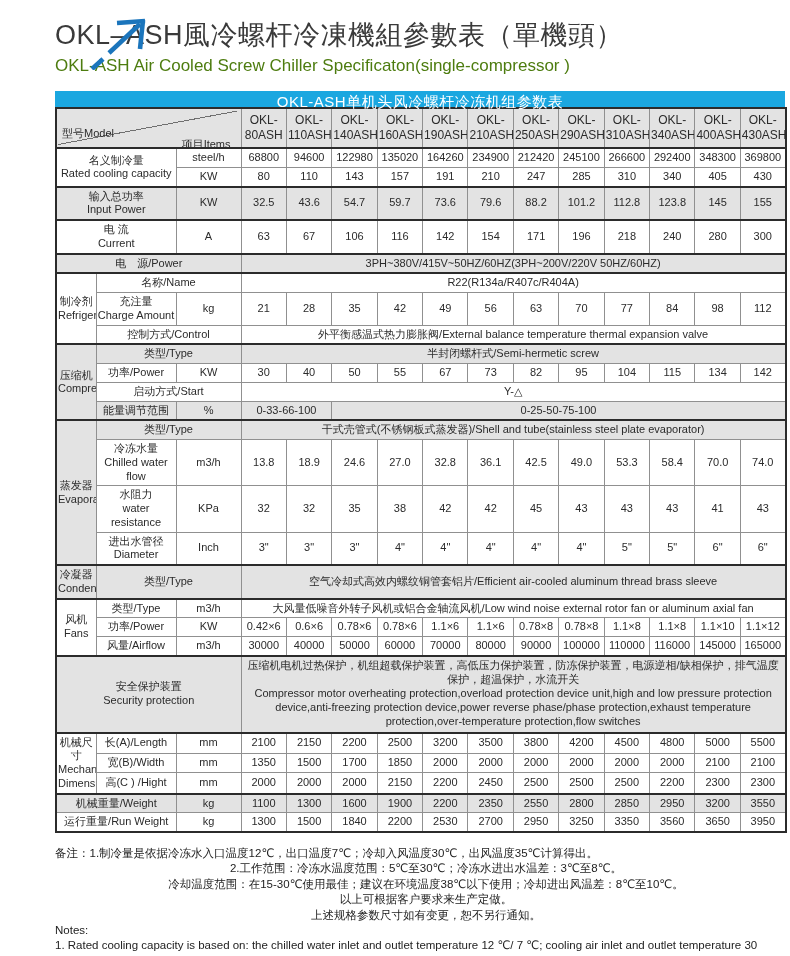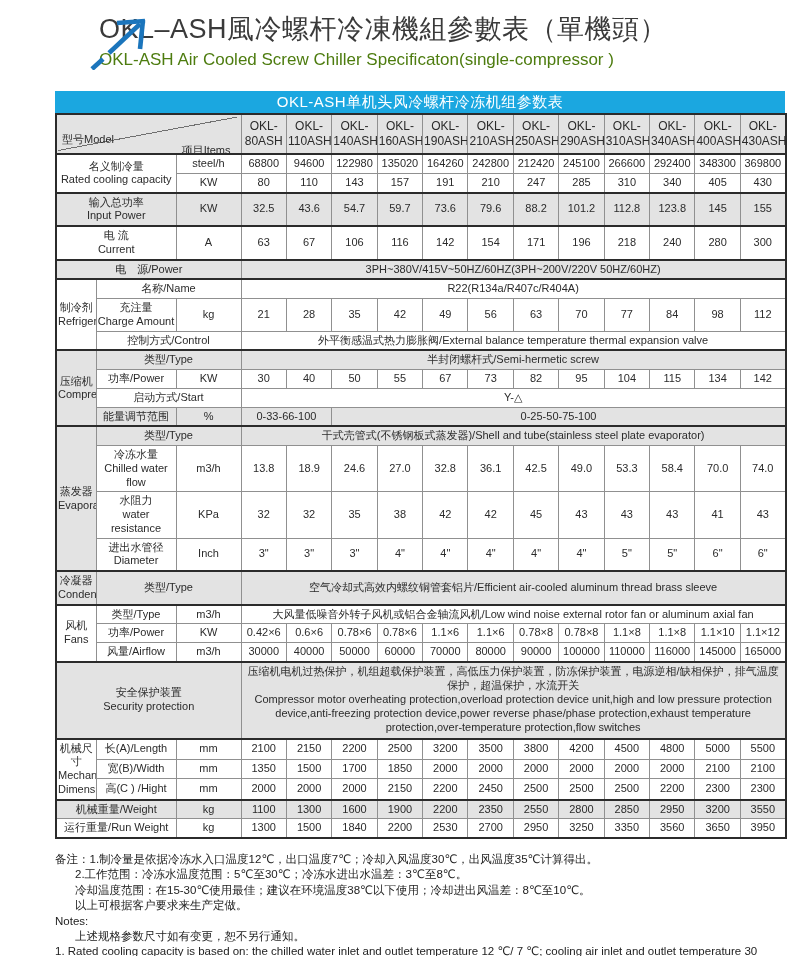--- a/index.html
+++ b/index.html
@@ -4,26 +4,26 @@
 <style>
   html,body{margin:0;padding:0;}
   body{
     width:790px;height:956px;background:#ffffff;position:relative;overflow:hidden;
     font-family:"Liberation Sans","DejaVu Sans",sans-serif;color:#2b2b2b;
     -webkit-font-smoothing:antialiased;
   }
   
   .masthead{position:relative;height:78px;}
   .logo{position:absolute;left:90px;top:12px;}
-  .titles{margin-left:99px;padding-top:11px;}
+  .titles{margin-left:55px;padding-top:17px;}
   .title-zh{font-size:27px;font-weight:400;color:#3a3a3a;letter-spacing:0.5px;white-space:nowrap;}
   .title-en{font-size:17px;font-weight:400;color:#4d7c0f;margin-top:3px;white-space:nowrap;}
   
   .banner{
-    margin:13px 11px 0 55px;width:730px;height:22px;line-height:22px;
+    margin:13px 11px 0 55px;width:730px;height:16px;line-height:22px;
     background:var(--banner-blue,#1ba7e0);color:#fff;text-align:center;
     font-size:15px;letter-spacing:0.5px;box-sizing:border-box;
   }
   
   table.spec{
     margin-left:55px;width:730px;table-layout:fixed;border-collapse:collapse;
     border:2px solid #2b2b2b;background:#fff;
   }
   table.spec td{
     border:1px solid #909090;text-align:center;vertical-align:middle;
@@ -45,21 +45,21 @@
     position:relative;width:100%;height:34px;
     background:linear-gradient(to bottom right,
       rgba(0,0,0,0) calc(50% - 1px), #6f6f6f calc(50% - 1px),
       #6f6f6f calc(50% + 0px), rgba(0,0,0,0) calc(50% + 0px));
   }
   .corner-model{position:absolute;left:4px;top:16px;font-size:11px;}
   .corner-items{position:absolute;right:9px;top:27px;font-size:11px;}
   
   .notes{margin:13px 0 0 55px;width:722px;font-size:11.5px;line-height:1.34;color:#222;}
   .note-line{white-space:normal;}
-  .note-line.indent{padding-left:20px;}
+  .note-line.indent{padding-left:20px;text-align:center;}
 </style>
 </head>
 <body>
 
 <div class="masthead">
   <div class="logo">
     <svg width="64" height="58" viewBox="0 0 64 58">
       <g stroke="#1b75bc" stroke-width="4.6" fill="none" stroke-linecap="butt">
         <path d="M27 11 L55 9"></path>
         <path d="M53 8 L50 37"></path>
@@ -157,21 +157,21 @@
         <td class="label" colspan="2" rowspan="2">
           <div>名义制冷量</div>
           <div>Rated cooling capacity</div>
         </td>
         <td class="unit">steel/h</td>
         <td class="val sep-left">68800</td>
         <td class="val">94600</td>
         <td class="val">122980</td>
         <td class="val">135020</td>
         <td class="val">164260</td>
-        <td class="val">242800</td>
+        <td class="val">234900</td>
         <td class="val">212420</td>
         <td class="val">245100</td>
         <td class="val">266600</td>
         <td class="val">292400</td>
         <td class="val">348300</td>
         <td class="val">369800</td>
       </tr>
       <tr>
         <td class="unit">KW</td>
         <td class="val sep-left">80</td>
@@ -504,16 +504,16 @@
         <td class="val">3950</td>
       </tr>
     </tbody>
 </table>
 
 <div class="notes">
     <div class="note-line">备注：1.制冷量是依据冷冻水入口温度12℃，出口温度7℃；冷却入风温度30℃，出风温度35℃计算得出。</div>
     <div class="note-line indent">2.工作范围：冷冻水温度范围：5℃至30℃；冷冻水进出水温差：3℃至8℃。</div>
     <div class="note-line indent">冷却温度范围：在15-30℃使用最佳；建议在环境温度38℃以下使用；冷却进出风温差：8℃至10℃。</div>
     <div class="note-line indent">以上可根据客户要求来生产定做。</div>
+    <div class="note-line indent">上述规格参数尺寸如有变更，恕不另行通知。</div>
     <div class="note-line">Notes:</div>
-    <div class="note-line indent">上述规格参数尺寸如有变更，恕不另行通知。</div>
     <div class="note-line">1. Rated cooling capacity is based on: the chilled water inlet and outlet temperature 12 ℃/ 7 ℃; cooling air inlet and outlet temperature 30 ℃/35 ℃.</div>
   </div>
 
 </body></html>

